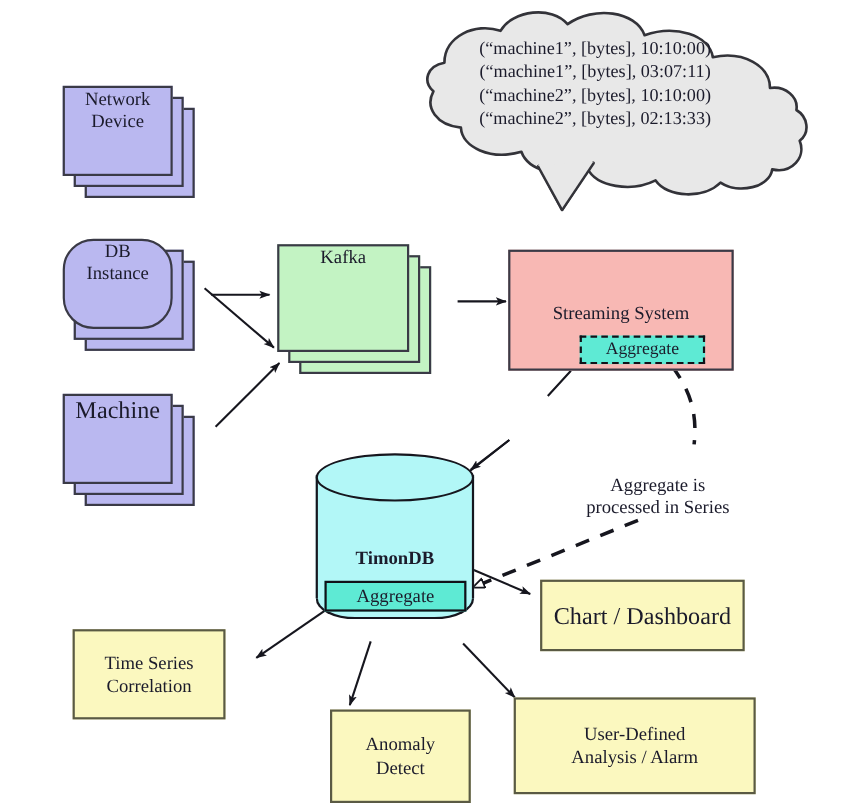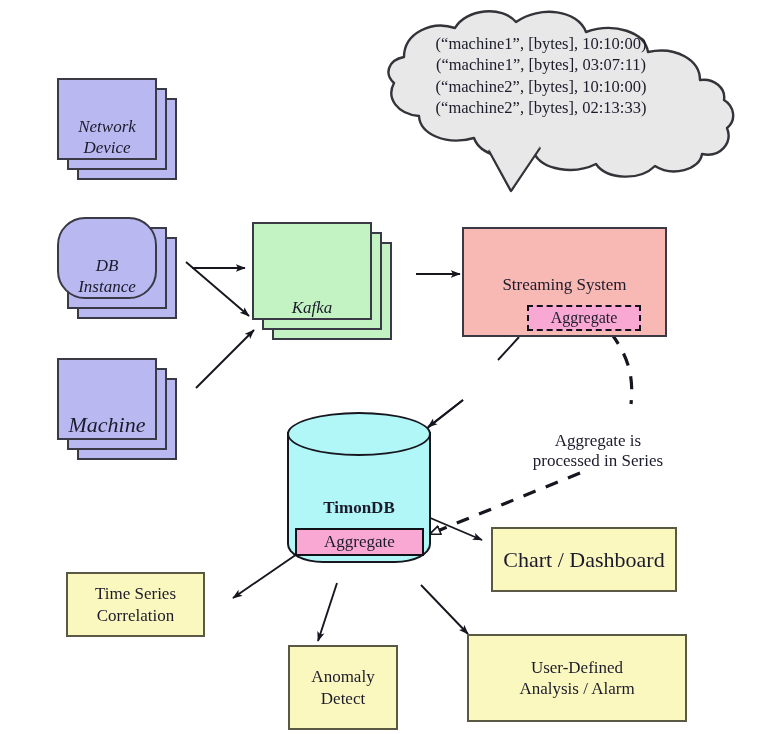--- a/index.html
+++ b/index.html
@@ -22,32 +22,32 @@
 
   
   .stack{position:absolute;z-index:5;}
   .stack .sheet{
     position:absolute;box-sizing:border-box;
     border:2px solid #3a3a46;
   }
   .stack .sheet.s3{left:20px;top:20px;}
   .stack .sheet.s2{left:10px;top:10px;}
   .stack .sheet.s1{left:0;top:0;
-    display:flex;align-items:flex-end;justify-content:center;text-align:center;font-style:italic;}
+    display:flex;align-items:flex-start;justify-content:center;text-align:center;}
 
   .purple .sheet{background:#bab8f0;}
   .green  .sheet{background:#c3f3c3;}
 
   .salmon{background:#f8b8b4;}
   .yellow{background:#fbf8bf;border-color:#5a5a44;}
 
   
   .agg-chip{
     position:absolute;box-sizing:border-box;
-    background:#f9a8d4;
+    background:#5eead4;
     display:flex;align-items:center;justify-content:center;
     z-index:7;
   }
   .agg-dashed{border:2px dashed #111118;}
   .agg-solid{border:2px solid #111118;}
 
   
   #timondb-cylinder{position:absolute;z-index:5;}
   .cyl-body{
     position:absolute;left:0;right:0;
@@ -201,28 +201,28 @@
   <div class="agg-chip agg-solid" style="left:295px;top:528px;width:129px;height:28px;">
     <span style="font-size:17px;">Aggregate</span>
   </div>
 
 
   <div class="free-label" style="left:468px;top:431px;width:260px;font-size:17px;">
     <div>Aggregate is</div>
     <div>processed in Series</div>
   </div>
 
-  <div class="node yellow" style="left:66px;top:572px;width:139px;height:65px;">
+  <div class="node yellow" style="left:66px;top:572px;width:139px;height:82px;">
     <div class="lbl" style="font-size:17px;line-height:1.25;">
       <div>Time Series</div>
       <div>Correlation</div>
     </div>
   </div>
 
-  <div class="node yellow" style="left:288px;top:645px;width:110px;height:85px;">
+  <div class="node yellow" style="left:300px;top:645px;width:128px;height:85px;">
     <div class="lbl" style="font-size:17px;line-height:1.25;">
       <div>Anomaly</div>
       <div>Detect</div>
     </div>
   </div>
 
   <div class="node yellow" style="left:491px;top:527px;width:186px;height:65px;">
     <div class="lbl" style="font-size:22px;line-height:1.25;">
       <div>Chart / Dashboard</div>
     </div>

